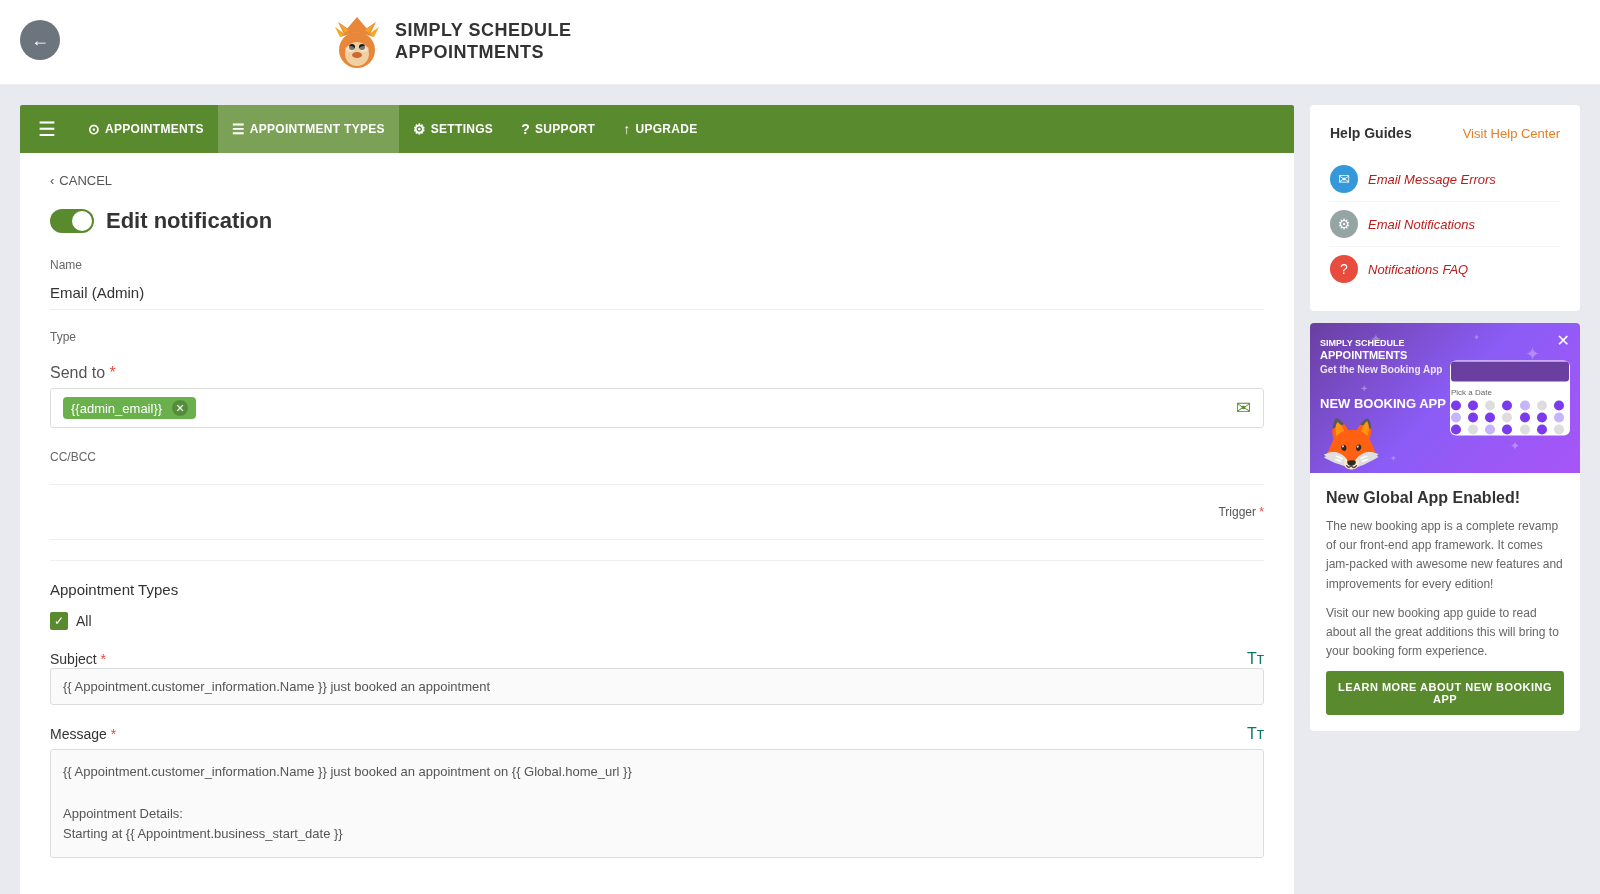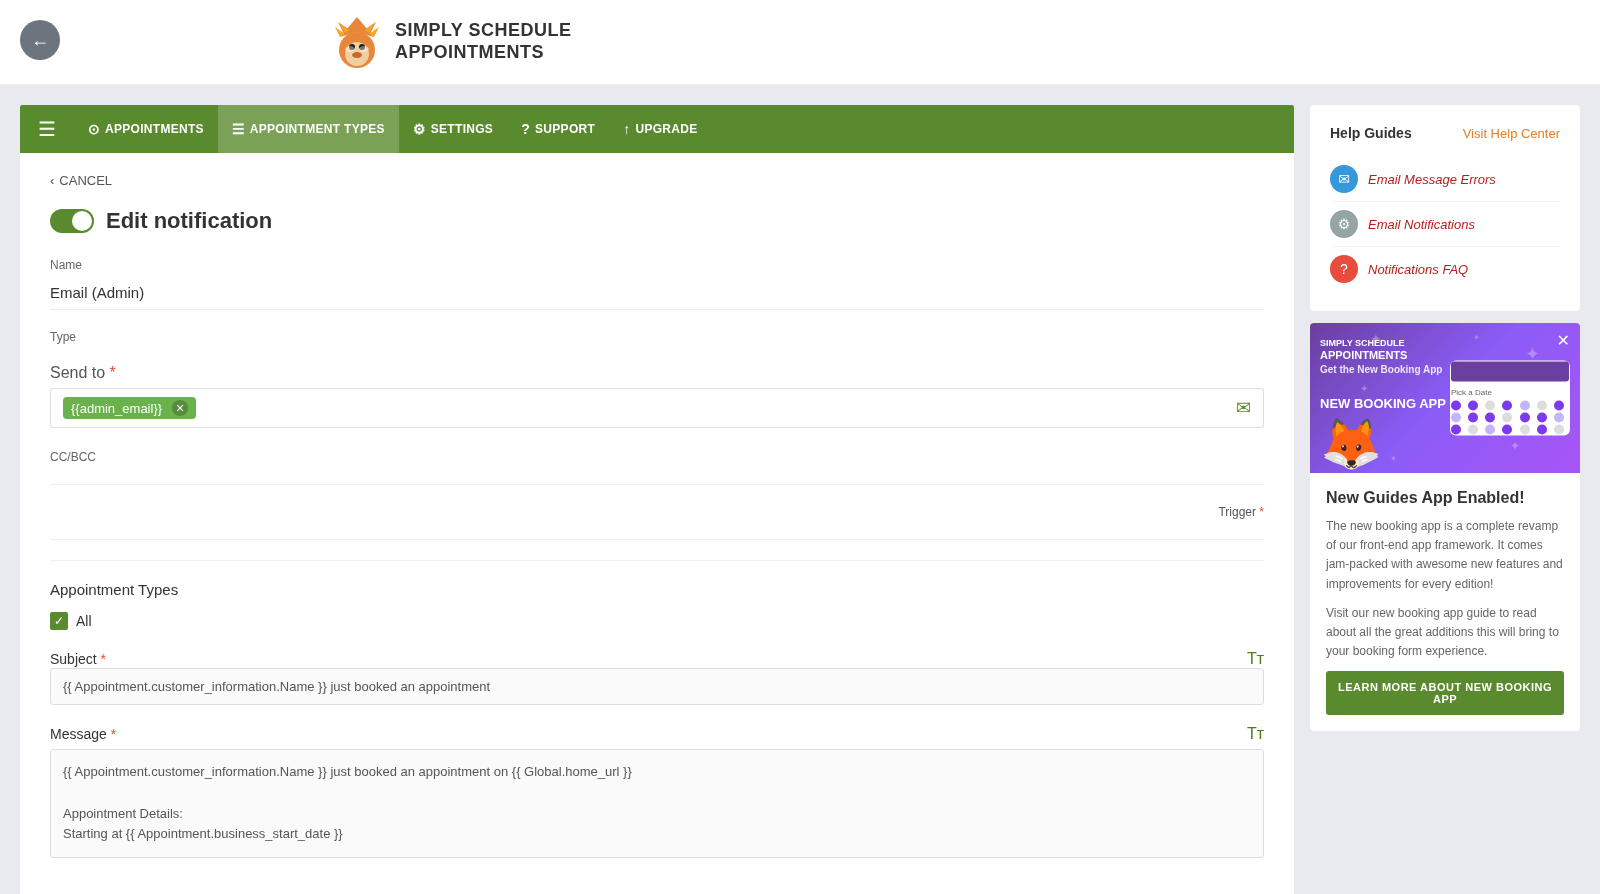--- a/index.html
+++ b/index.html
@@ -317,21 +317,21 @@
       margin-bottom: 20px;
     }
 
     .subject-header {
       display: flex;
       align-items: center;
       justify-content: space-between;
     }
 
     .tt-icon {
-      color: #4d7c0f;
+      color: #0f766e;
       font-size: 16px;
       cursor: pointer;
     }
 
     .subject-input {
       width: 100%;
       border: 1px solid #ddd;
       border-radius: 3px;
       padding: 10px 12px;
       font-size: 13px;
@@ -844,21 +844,21 @@
                 <div class="cal-dot light-purple"></div>
                 <div class="cal-dot purple"></div>
                 <div class="cal-dot gray"></div>
                 <div class="cal-dot purple"></div>
                 <div class="cal-dot gray"></div>
             </div>
           </div>
         </div>
 
         <div class="promo-content">
-          <div class="promo-title">New Guides App Enabled!</div>
+          <div class="promo-title">New Global App Enabled!</div>
           <p class="promo-desc">The new booking app is a complete revamp of our front-end app framework. It comes jam-packed with awesome new features and improvements for every edition!</p>
           <p class="promo-desc">Visit our new booking app guide to read about all the great additions this will bring to your booking form experience.</p>
           <button class="promo-cta">LEARN MORE ABOUT NEW BOOKING APP</button>
         </div>
       </div>
     </div>
   </div>
 </div>
 
 </body></html>

